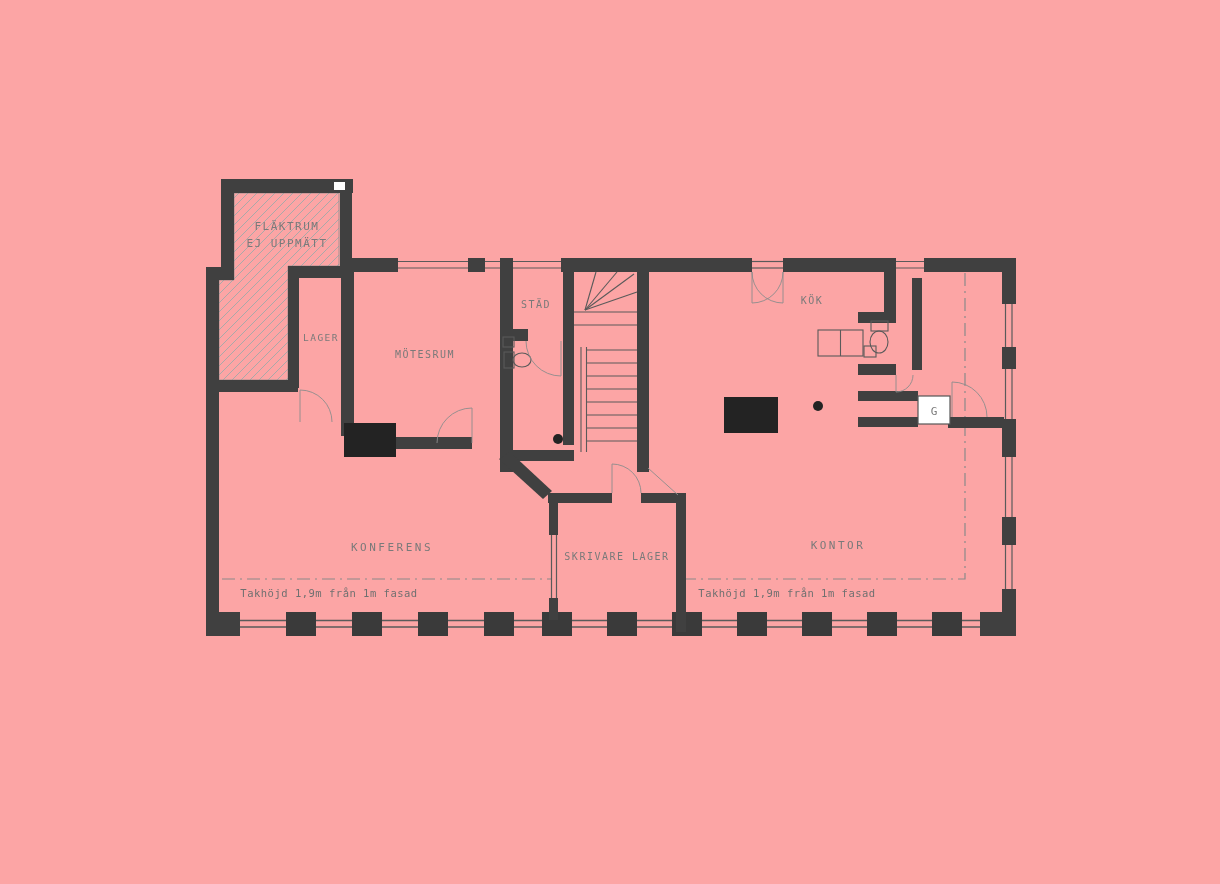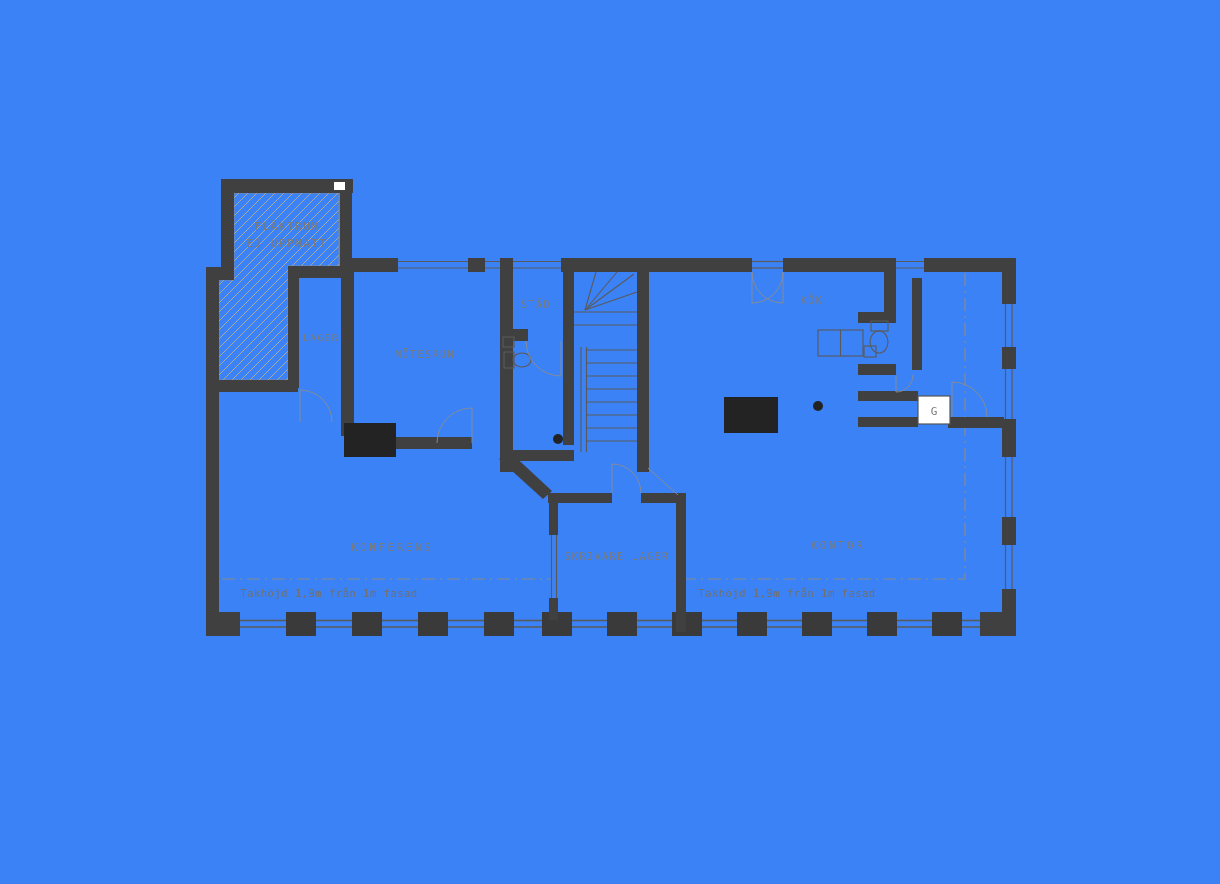--- a/index.html
+++ b/index.html
@@ -1,17 +1,17 @@
 <!DOCTYPE html>
 <html><head>
 <meta charset="utf-8">
 <style>
   html,body{margin:0;padding:0;background:#ffffff;}
   body{width:1220px;height:884px;overflow:hidden;position:relative;}
-  .page{position:absolute;inset:0;background:#3b82f6;}
+  .page{position:absolute;inset:0;background:#fca5a5;}
   svg{display:block;}
   text{font-family:"DejaVu Sans Mono","Liberation Mono",monospace;fill:#7a7a7a;}
   .room-label{letter-spacing:1.5px;}
   .big-label{letter-spacing:2.5px;}
   .note-label{letter-spacing:0.5px;fill:#707070;}
 </style>
 </head>
 <body>
 
 <div class="page">

